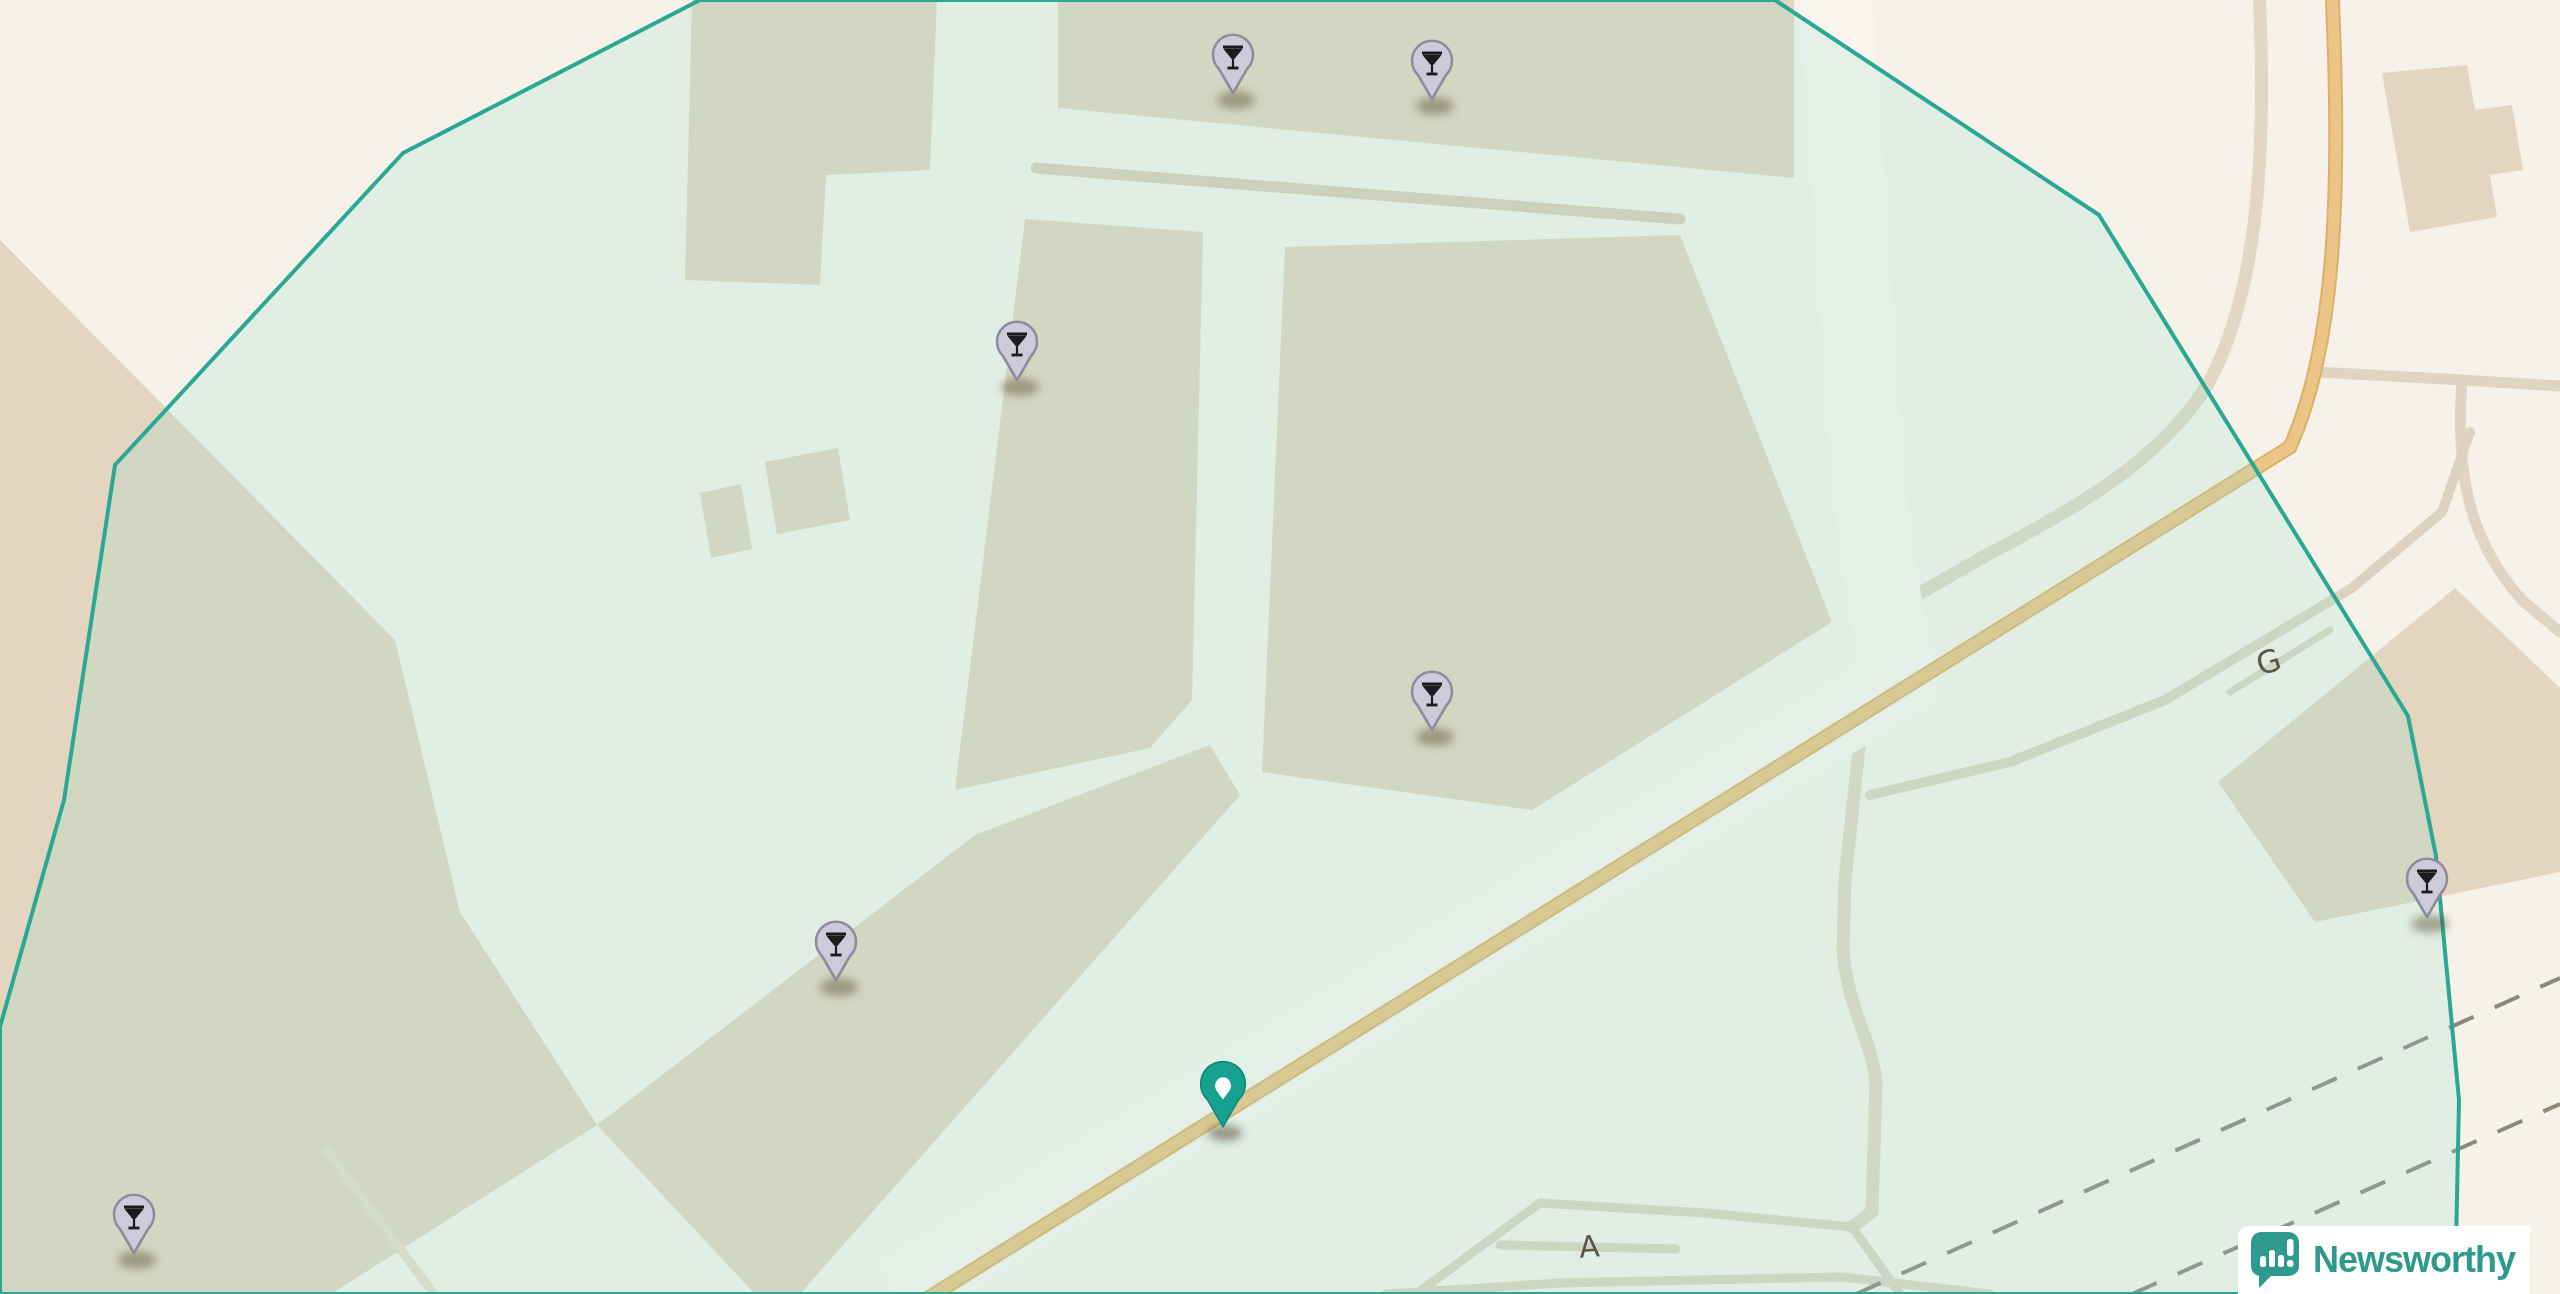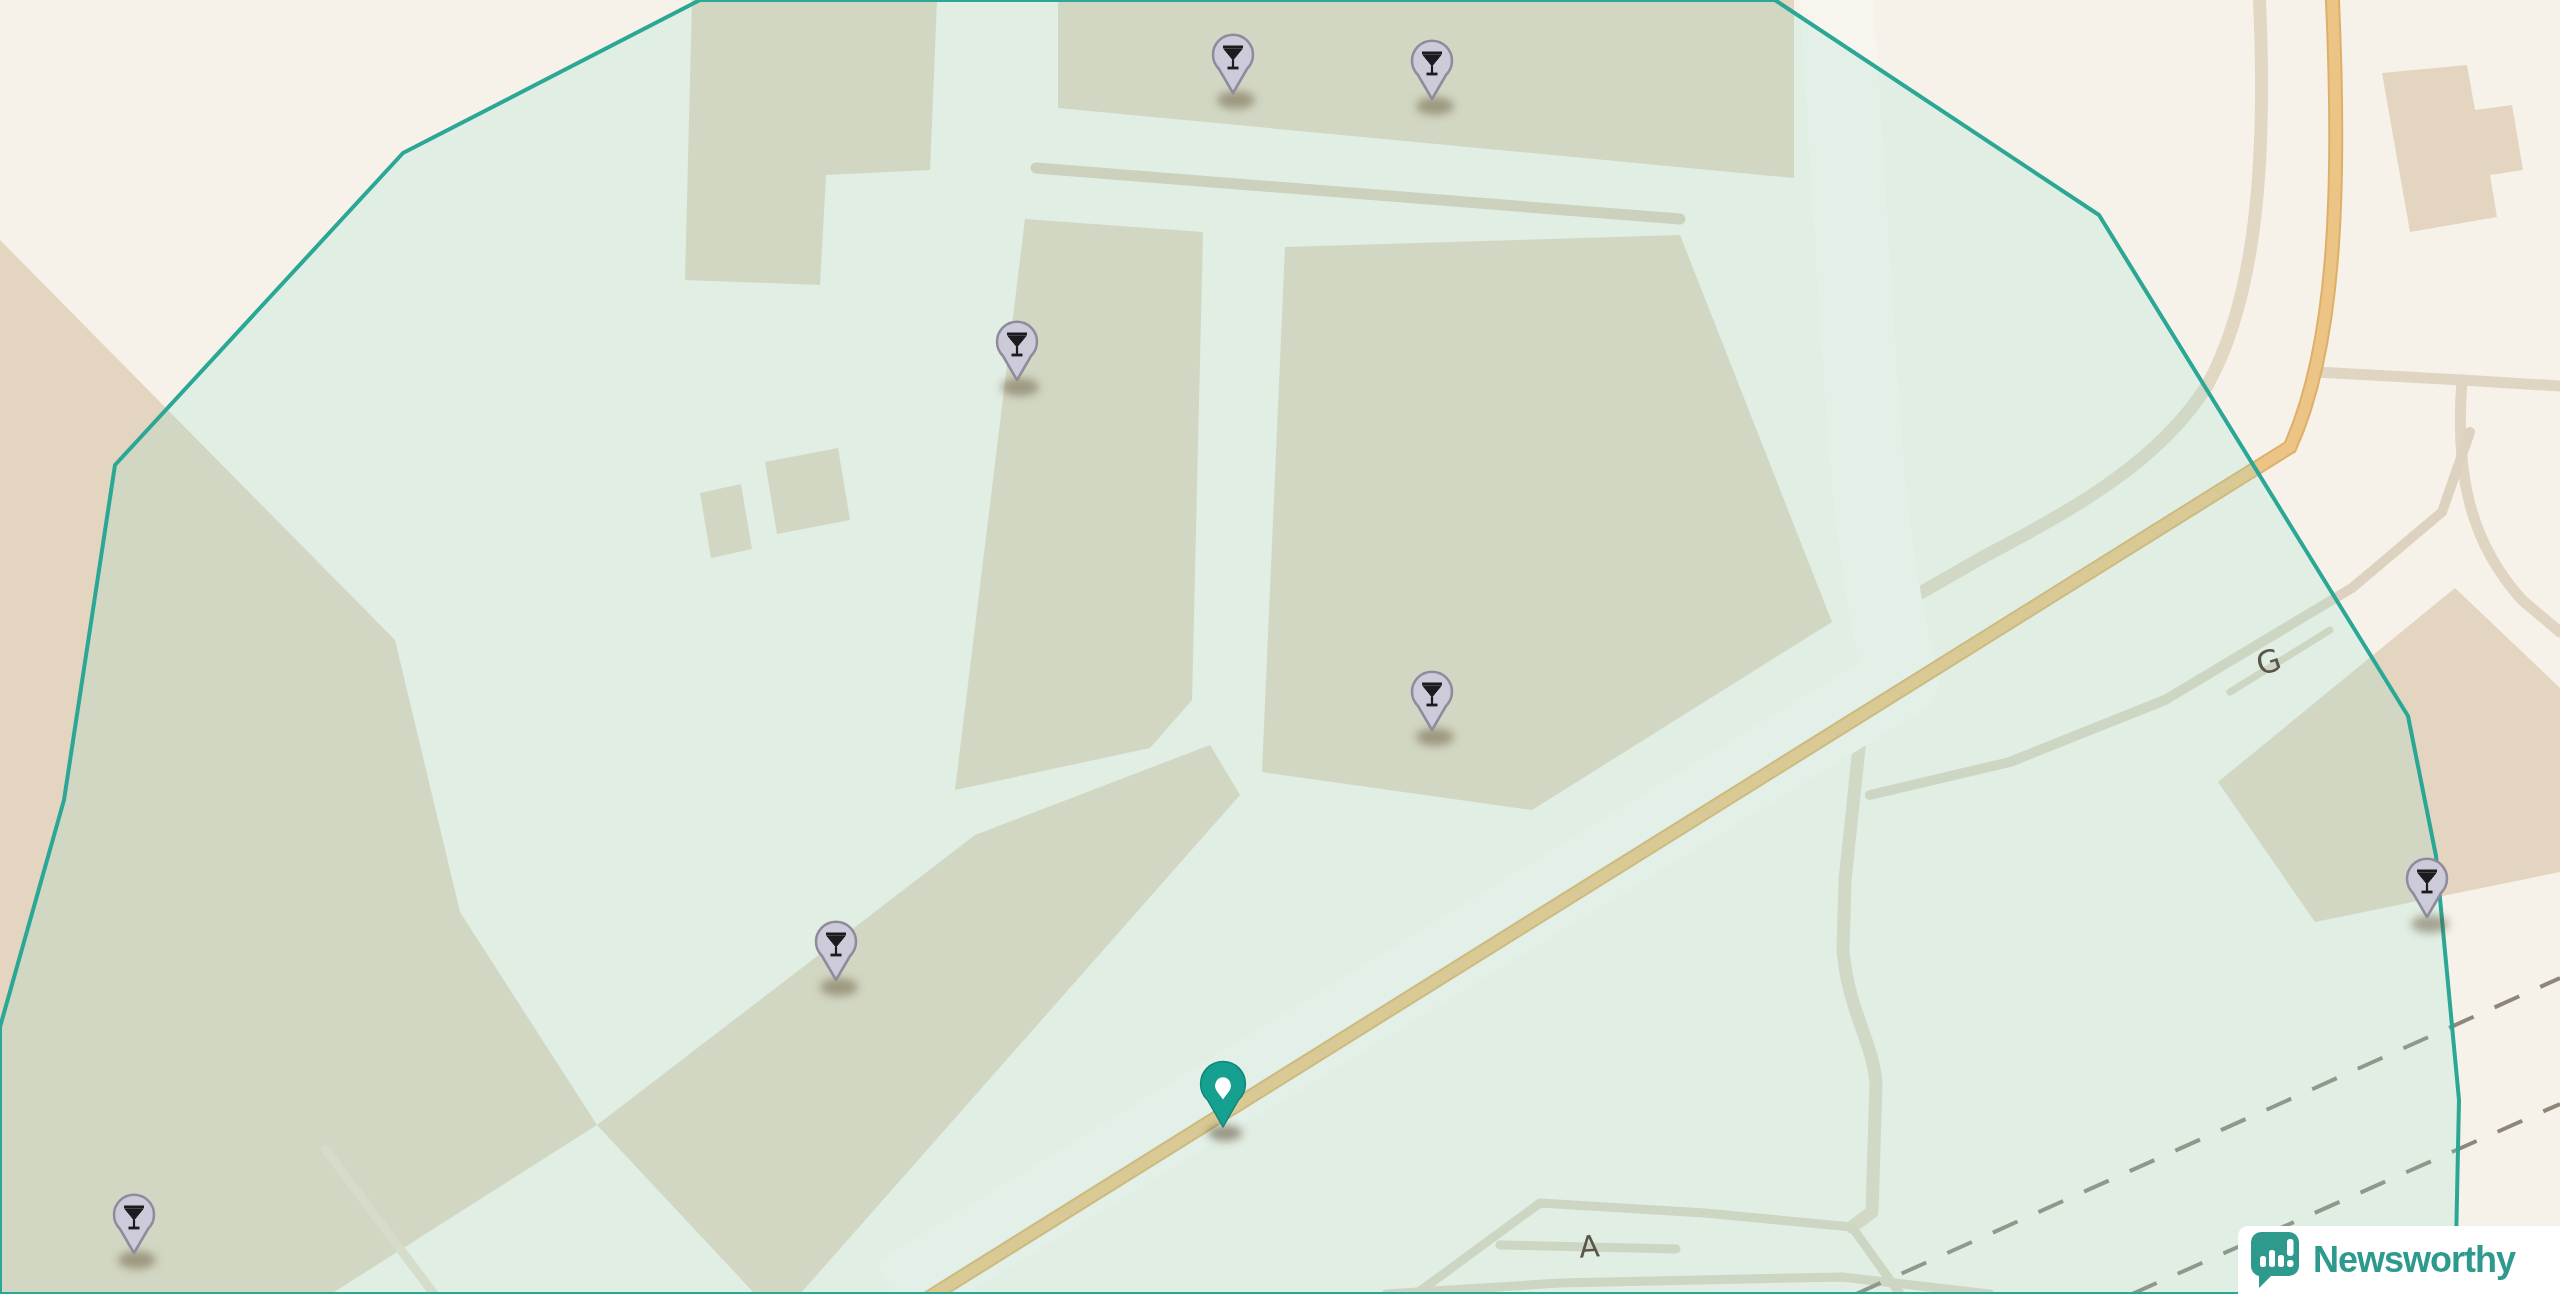--- a/index.html
+++ b/index.html
@@ -11,21 +11,21 @@
   #map-root{position:absolute;inset:0;}
   #map-svg{display:block;width:2560px;height:1294px;}
   .road-label{
     font-family:"DejaVu Sans", sans-serif;
     fill:#5c554a;
     text-anchor:middle;
   }
   #logo-badge{
     position:absolute;
     left:2238px;top:1226px;
-    width:322px;height:68px;
+    width:292px;height:68px;
     background:#ffffff;
     border-top-left-radius:10px;
     display:flex;align-items:center;
     gap:12px;
     padding-left:11px;
     box-sizing:border-box;
   }
   #logo-badge .logo-text{
     font-family:"Liberation Sans", sans-serif;
     font-weight:bold;

